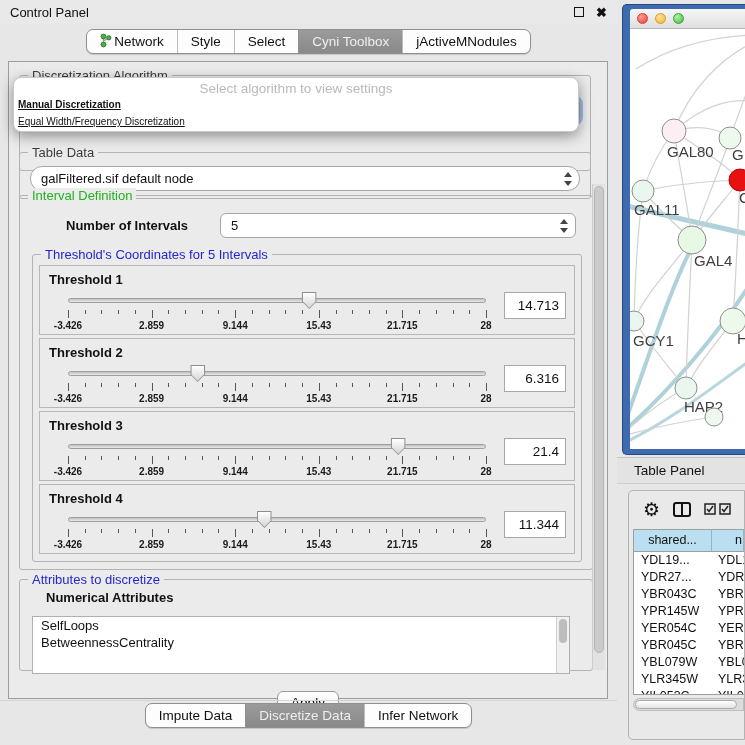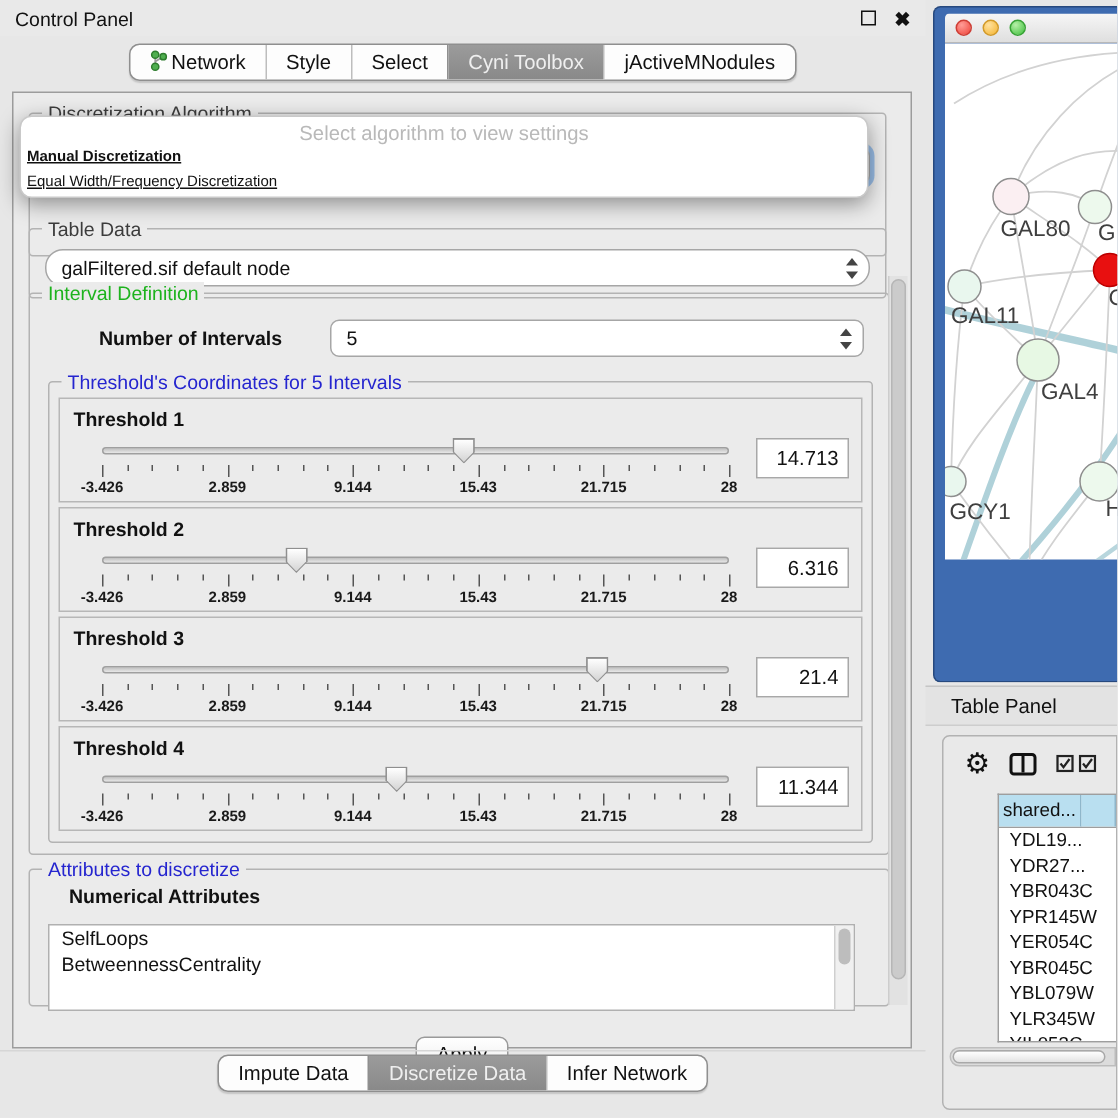--- a/index.html
+++ b/index.html
@@ -68,30 +68,30 @@
   .bottom-tabs { position:absolute; left:0; top:703px; right:0; display:flex; justify-content:center; }
   .footer-line { position:absolute; left:0; right:0; top:700px; border-top:1px solid #d6d6d6; }
 
   
   .net-window { position:absolute; left:622px; top:4px; width:123px; height:451px; background:#3e6bb0; border:1px solid #27497e; border-right:none; border-radius:5px 0 0 5px; }
   .net-titlebar { position:absolute; left:7px; top:4px; right:0; height:20px; background:linear-gradient(#f6f6f6,#dfdfdf); border-bottom:1px solid #b9b9b9; border-radius:3px 0 0 0; display:flex; align-items:center; padding-left:7px; gap:7px; }
   .tl { width:11px; height:11px; border-radius:50%; }
   .tl-red { background:radial-gradient(circle at 35% 30%, #ff9d97, #ee4338); border:1px solid #ce3e35; }
   .tl-yellow { background:radial-gradient(circle at 35% 30%, #ffe2a0, #f4b32e); border:1px solid #d29a29; }
   .tl-green { background:radial-gradient(circle at 35% 30%, #b6f0a8, #3dbe3a); border:1px solid #38a336; }
-  .net-canvas { position:absolute; left:7px; top:24px; width:116px; height:344px; background:#fff; overflow:hidden; }
+  .net-canvas { position:absolute; left:7px; top:24px; width:116px; height:420px; background:#fff; overflow:hidden; }
 
   .tp-titlebar { position:absolute; left:617px; top:457px; width:128px; height:27px; background:#e3e3e3; border-top:1px solid #c6c6c6; border-bottom:1px solid #cdcdcd; display:flex; align-items:center; padding-left:17px; font-size:13.5px; }
   .table-panel { position:absolute; left:628px; top:490px; width:117px; height:250px; background:#e9e9e9; border:1px solid #b2b2b2; border-radius:5px 0 0 5px; }
   .tp-toolbar { position:absolute; left:0; top:0; right:0; height:36px; display:flex; align-items:center; gap:13px; padding-left:14px; }
   .gear { font-size:19px; line-height:1; color:#111; }
   .split-icon { width:18px; height:15px; border:2px solid #111; border-radius:3px; position:relative; }
   .split-icon::after { content:""; position:absolute; left:50%; top:0; bottom:0; width:2px; background:#111; transform:translateX(-1px); }
   .checks { display:flex; gap:3px; }
-  .tp-table { position:absolute; left:4px; top:38px; right:0; height:166px; background:#fff; border:1px solid #9e9e9e; border-right:none; overflow:hidden;margin-left:32px; }
+  .tp-table { position:absolute; left:4px; top:38px; right:0; height:166px; background:#fff; border:1px solid #9e9e9e; border-right:none; overflow:hidden; }
   .tp-headrow { display:flex; height:22px; border-bottom:1px solid #9e9e9e; }
   .tp-headrow .hc { background:#b9dff0; font-size:12.5px; line-height:21px; text-align:center; border-right:1px solid #8fb6ca; overflow:hidden; white-space:nowrap; }
   .hc1 { width:78px; }
   .hc2 { flex:1; text-align:left; padding-left:22px; }
   .tp-row { display:flex; height:17px; font-size:12.5px; line-height:17px; white-space:nowrap; }
   .tp-row .c1 { width:78px; padding-left:7px; overflow:hidden; }
   .tp-row .c2 { flex:1; padding-left:6px; overflow:hidden; }
   .tp-hscroll { position:absolute; left:4px; right:0; top:207px; height:13px; background:#dcdcdc; border:1px solid #bdbdbd; border-radius:7px 0 0 7px; }
   .tp-hscroll i { position:absolute; left:1px; top:1px; bottom:1px; width:94%; background:linear-gradient(#ffffff,#e3e3e3); border:1px solid #a9a9a9; border-radius:6px; }
 

